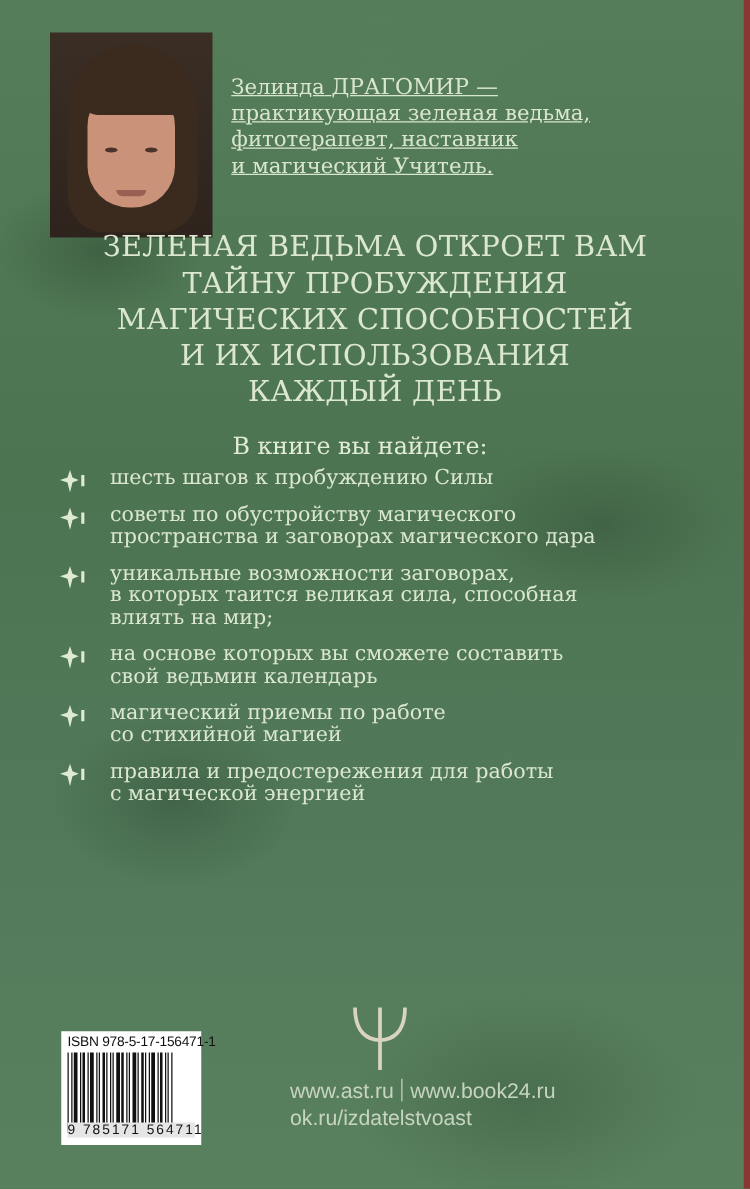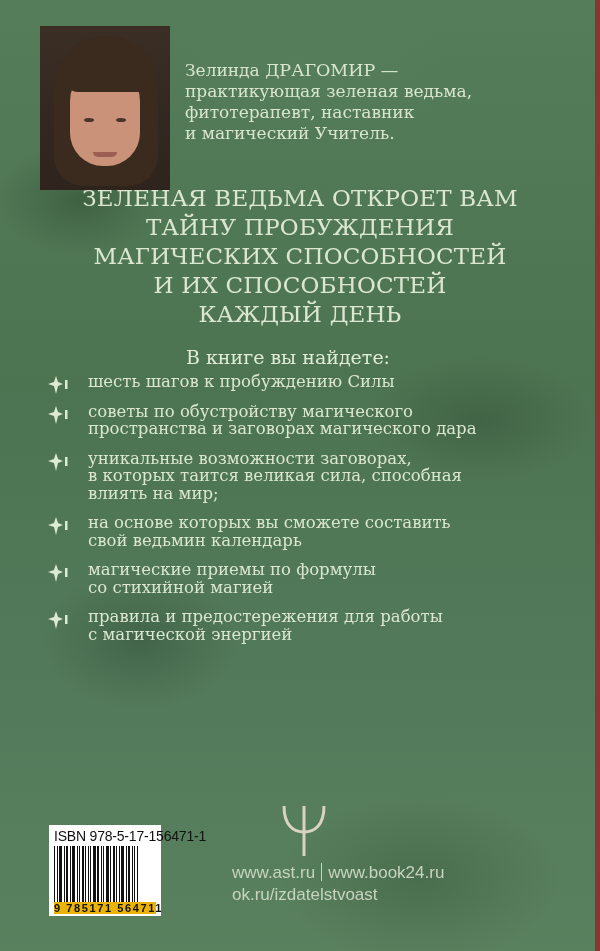--- a/index.html
+++ b/index.html
@@ -37,21 +37,21 @@
     border-radius:36px 36px 34px 34px; background:#c99279;
   }
   .photo .bangs {
     position:absolute; left:26px; top:30px; width:78px; height:36px;
     border-radius:40px 40px 10px 20px; background:#3b2a1e;
   }
   .photo .eye { position:absolute; top:92px; width:10px; height:4px; border-radius:50%; background:#4a3329; }
   .photo .mouth { position:absolute; left:53px; top:126px; width:24px; height:5px; border-radius:0 0 12px 12px; background:#9a5e52; }
   .author {
     position:absolute; left:185px; top:60px; width:380px;
-    color:#d9e6cf; font-size:17px; line-height:21px;
+    color:#d9e6cf; font-size:17px; line-height:21px;text-decoration:underline;
   }
   .author .name { font-size:17.5px; }
   .headline {
     position:absolute; left:40px; top:184px; width:520px; text-align:center;
     color:#dbe7d1; font-size:23px; line-height:29px; letter-spacing:0.2px;
   }
   .subhead {
     position:absolute; left:28px; top:346px; width:520px; text-align:center;
     color:#e1ecd7; font-size:19px;
   }
@@ -66,26 +66,26 @@
   .logo { position:absolute; left:278px; top:800px; width:52px; height:58px; }
   .links {
     position:absolute; left:232px; top:862px; color:#c7d4c0;
     font-family:"Liberation Sans", sans-serif; font-size:17px; line-height:22px;
   }
   .links .sep { display:inline-block; width:1px; height:18px; background:#c7d4c0; margin:0 6px; vertical-align:-3px; }
   .barcode {
     position:absolute; left:49px; top:825px; width:112px; height:91px;
     background:#fff; box-sizing:border-box; padding:3px 5px 0 5px;
   }
-  .isbn-top { font-family:"Liberation Sans", sans-serif; font-size:14px; color:#111; letter-spacing:-0.2px; white-space:nowrap; }
+  .isbn-top { font-family:"Liberation Sans", sans-serif; font-size:11px; color:#111; letter-spacing:-0.2px; white-space:nowrap; }
   .bars { position:relative; height:64px; margin-top:2px; display:flex; align-items:stretch; }
   .bars span { display:block; background:#111; margin-right:1.5px; }
   .isbn-digits {
     font-family:"Liberation Sans", sans-serif; font-size:11px; color:#111;
-    letter-spacing:1.6px; margin-top:-8px; background:#eab308; position:relative; white-space:nowrap;font-weight:bold;
+    letter-spacing:1.6px; margin-top:-8px; background:#e5e5e5; position:relative; white-space:nowrap;
   }
 </style>
 </head>
 <body>
 
 <div class="cover">
   <div class="red-strip"></div>
 
   <div class="photo">
     <div class="hair"></div>
@@ -103,21 +103,21 @@
     </div>
     <div>практикующая зеленая ведьма,</div>
     <div>фитотерапевт, наставник</div>
     <div>и магический Учитель.</div>
   </div>
 
   <div class="headline">
     <div>ЗЕЛЕНАЯ ВЕДЬМА ОТКРОЕТ ВАМ</div>
     <div>ТАЙНУ ПРОБУЖДЕНИЯ</div>
     <div>МАГИЧЕСКИХ СПОСОБНОСТЕЙ</div>
-    <div>И ИХ СПОСОБНОСТЕЙ</div>
+    <div>И ИХ ИСПОЛЬЗОВАНИЯ</div>
     <div>КАЖДЫЙ ДЕНЬ</div>
   </div>
 
   <div class="subhead">В книге вы найдете:</div>
 
   <ul class="list">
     <li>
       <svg class="bullet" viewBox="0 0 22 20">
           <path d="M8 1 L10 7 L15 9 L10 11 L8 19 L6 11 L0 9 L6 7 Z" fill="#dfead4"></path>
           <rect x="17" y="5" width="2.5" height="9" fill="#dfead4"></rect>
@@ -147,21 +147,21 @@
           <rect x="17" y="5" width="2.5" height="9" fill="#dfead4"></rect>
         </svg>
       <div>на основе которых вы сможете составить</div>
       <div>свой ведьмин календарь</div>
     </li>
     <li>
       <svg class="bullet" viewBox="0 0 22 20">
           <path d="M8 1 L10 7 L15 9 L10 11 L8 19 L6 11 L0 9 L6 7 Z" fill="#dfead4"></path>
           <rect x="17" y="5" width="2.5" height="9" fill="#dfead4"></rect>
         </svg>
-      <div>магические приемы по формулы</div>
+      <div>магический приемы по работе</div>
       <div>со стихийной магией</div>
     </li>
     <li>
       <svg class="bullet" viewBox="0 0 22 20">
           <path d="M8 1 L10 7 L15 9 L10 11 L8 19 L6 11 L0 9 L6 7 Z" fill="#dfead4"></path>
           <rect x="17" y="5" width="2.5" height="9" fill="#dfead4"></rect>
         </svg>
       <div>правила и предостережения для работы</div>
       <div>с магической энергией</div>
     </li>

